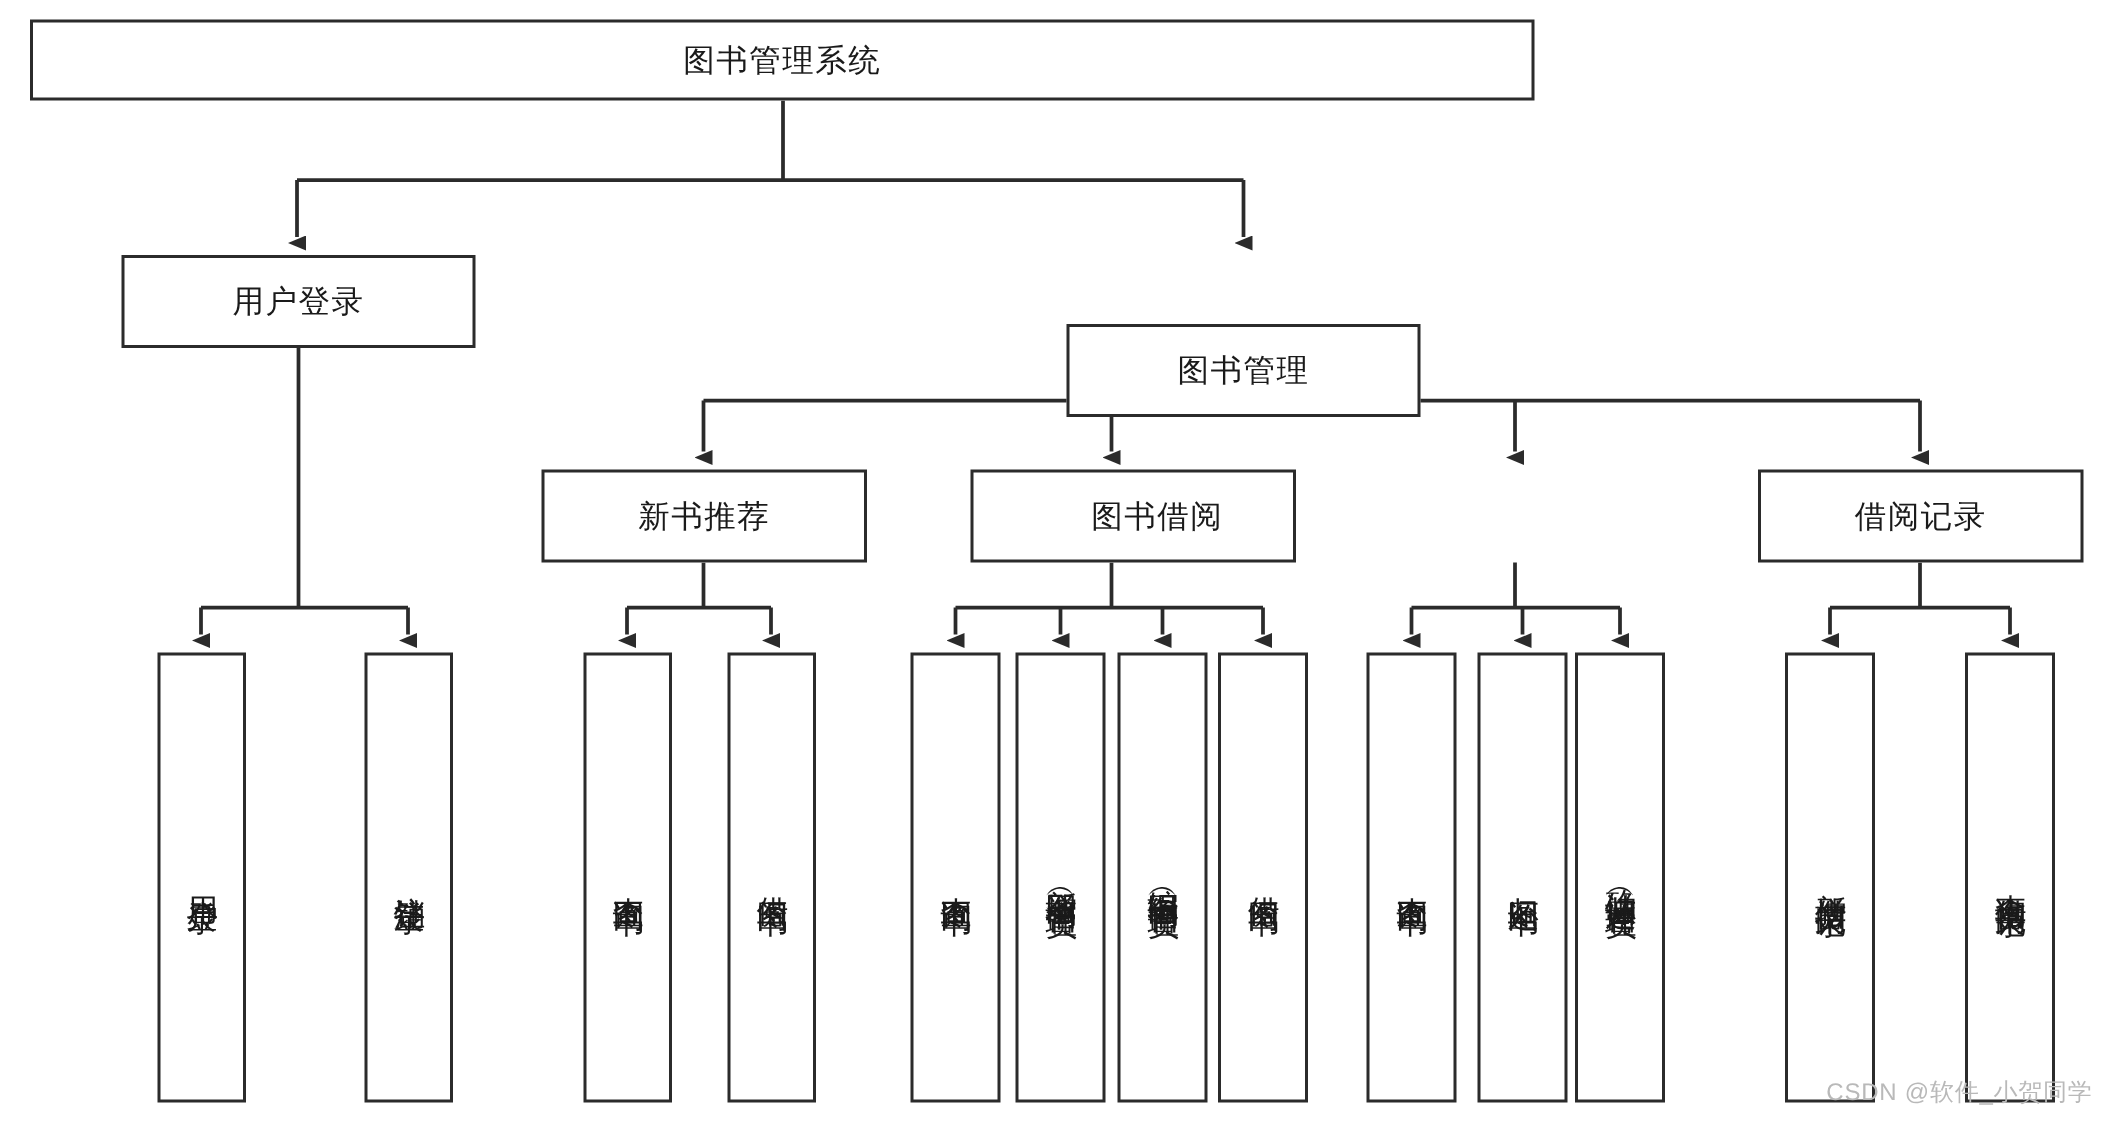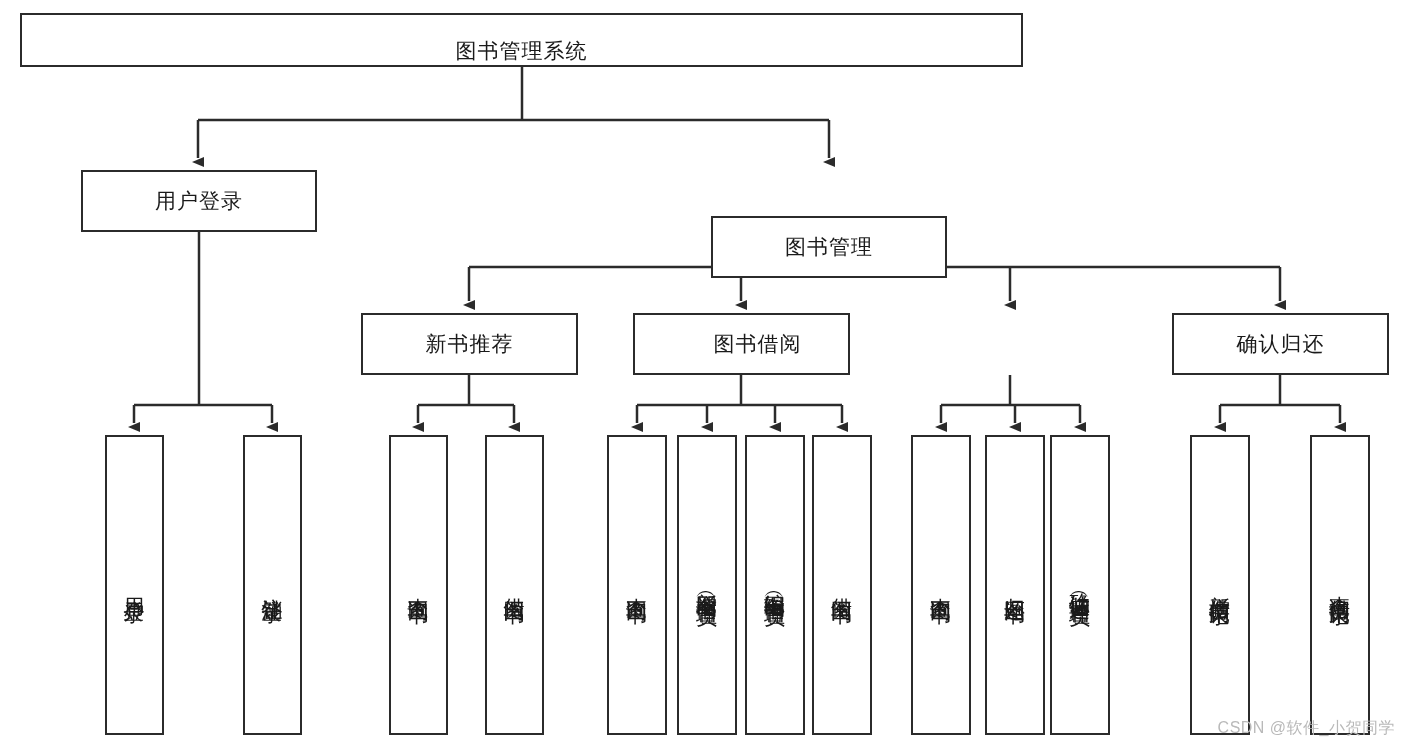--- a/index.html
+++ b/index.html
@@ -112,39 +112,39 @@
       <path d="M1015,405 L1015,423" marker-end="url(#arrow)"></path>
       <path d="M1080,405 L1080,423" marker-end="url(#arrow)"></path>
 
       <path d="M1280,375 L1280,405"></path>
       <path d="M1220,405 L1340,405"></path>
       <path d="M1220,405 L1220,423" marker-end="url(#arrow)"></path>
       <path d="M1340,405 L1340,423" marker-end="url(#arrow)"></path>
     </g>
   </svg>
 
-  <div class="node horiz" style="left: 20px; top: 13px; width: 1003px; height: 54px; align-items: flex-end;">
+  <div class="node horiz" style="left: 20px; top: 13px; width: 1003px; height: 54px;">
     <span class="htext">图书管理系统</span>
   </div>
 
   <div class="node horiz" style="left: 81px; top: 170px; width: 236px; height: 62px;">
     <span class="htext">用户登录</span>
   </div>
   <div class="node horiz" style="left: 711px; top: 170px; width: 236px; height: 62px; margin-top: 46px;">
     <span class="htext">图书管理</span>
   </div>
 
   <div class="node horiz" style="left: 361px; top: 313px; width: 217px; height: 62px;">
     <span class="htext">新书推荐</span>
   </div>
-  <div class="node horiz" style="left: 633px; top: 313px; width: 217px; height: 62px; padding-left: 32px;">
+  <div class="node horiz" style="left: 647px; top: 313px; width: 217px; height: 62px; padding-left: 32px;">
     <span class="htext">图书借阅</span>
   </div>
   <div class="node horiz" style="left: 1172px; top: 313px; width: 217px; height: 62px;">
-    <span class="htext">确认归还</span>
+    <span class="htext">借阅记录</span>
   </div>
 
   <div class="node vert" style="left: 105px; top: 435px; width: 59px; height: 300px;">
     <span class="vtext">用户登录</span>
   </div>
   <div class="node vert" style="left: 243px; top: 435px; width: 59px; height: 300px;">
     <span class="vtext">注销登录</span>
   </div>
   <div class="node vert" style="left: 389px; top: 435px; width: 59px; height: 300px;">
     <span class="vtext">查询图书</span>

